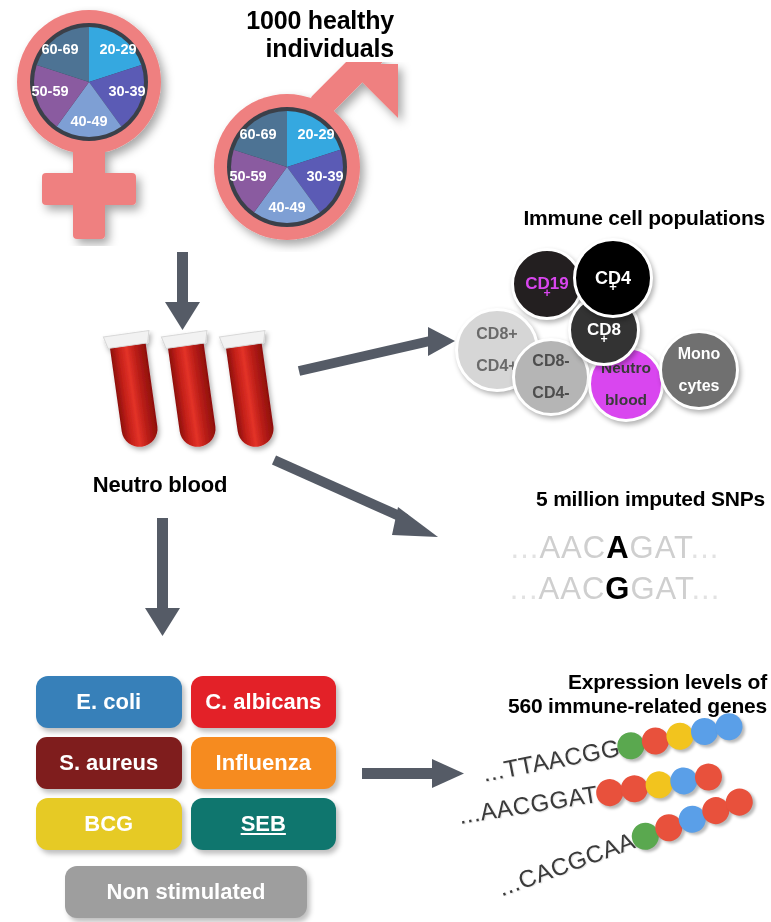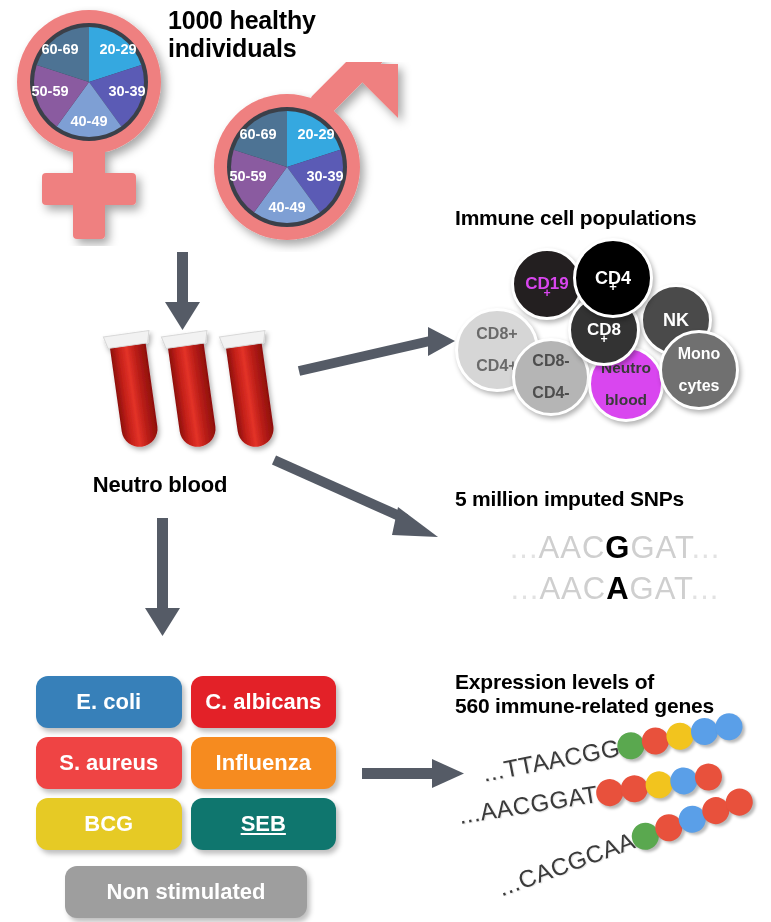--- a/index.html
+++ b/index.html
@@ -3,21 +3,21 @@
 <meta charset="utf-8">
 <style>
   html,body{margin:0;padding:0;background:#ffffff;}
   body{width:771px;height:922px;font-family:"Liberation Sans",sans-serif;overflow:hidden;}
   #stage{position:relative;width:771px;height:922px;background:#fff;}
 
   .abs{position:absolute;}
 
   
   .heading{
-    font-weight:bold;color:#000;text-align:left;line-height:1.12;
+    font-weight:bold;color:#000;text-align:right;line-height:1.12;
     letter-spacing:-0.2px;
   }
   #title-cohort{left:168px;top:6px;width:226px;font-size:25px;}
   #title-immune{left:455px;top:206px;width:310px;font-size:21px;}
   #title-snp{left:455px;top:487px;width:310px;font-size:21px;}
   #title-expr{left:455px;top:670px;width:312px;font-size:21px;}
   #label-blood{left:60px;top:473px;width:200px;font-size:22px;text-align:center;}
 
   
   .symbol-wrap{position:absolute;}
@@ -226,23 +226,20 @@
       </span>
     </div>
 
     <div class="bubble" style="left:118px;top:0px;width:80px;height:80px;background:#000000;color:#fff;font-size:18px;z-index:5;">
       <span>
         <span>CD4</span>
           <span class="sup">+</span>
       </span>
     </div>
 
-    <div class="bubble" style="left:185px;top:46px;width:72px;height:72px;background:#4a4a4a;color:#fff;font-size:18px;z-index:3;">
-      <span>NK</span>
-    </div>
 
     <div class="bubble" style="left:113px;top:56px;width:72px;height:72px;background:#333333;color:#fff;font-size:17px;z-index:4;">
       <span>
         <span>CD8</span>
           <span class="sup">+</span>
       </span>
     </div>
 
     <div class="bubble" style="left:57px;top:100px;width:78px;height:78px;background:#b5b5b5;color:#4d4d4d;font-size:16px;z-index:2;">
       <span>
@@ -263,38 +260,38 @@
         <span>Mono</span><br>
         <span>cytes</span>
       </span>
     </div>
   </div>
 
   <div class="abs heading" id="title-snp">5 million imputed SNPs</div>
 
   <div class="abs" id="snp-block">
     <div class="snp-row">
+      <span class="fade2">...</span><span class="fade1">AAC</span><span class="hi">A</span><span class="fade1">GAT</span><span class="fade2">...</span>
+    </div>
+    <div class="snp-row">
       <span class="fade2">...</span><span class="fade1">AAC</span><span class="hi">G</span><span class="fade1">GAT</span><span class="fade2">...</span>
-    </div>
-    <div class="snp-row">
-      <span class="fade2">...</span><span class="fade1">AAC</span><span class="hi">A</span><span class="fade1">GAT</span><span class="fade2">...</span>
     </div>
   </div>
 
   <div class="abs" id="stimuli">
     <div class="pill-row">
       <div class="pill" style="background:#3780b9;">
           <span>E. coli</span>
         </div>
       <div class="pill" style="background:#e32128;">
           <span>C. albicans</span>
         </div>
     </div>
     <div class="pill-row">
-      <div class="pill" style="background:#ef4444;">
+      <div class="pill" style="background:#7f1d1d;border-radius:11px;">
           <span>S. aureus</span>
         </div>
       <div class="pill" style="background:#f68b1f;">
           <span>Influenza</span>
         </div>
     </div>
     <div class="pill-row">
       <div class="pill" style="background:#e6ca25;">
           <span>BCG</span>
         </div>

